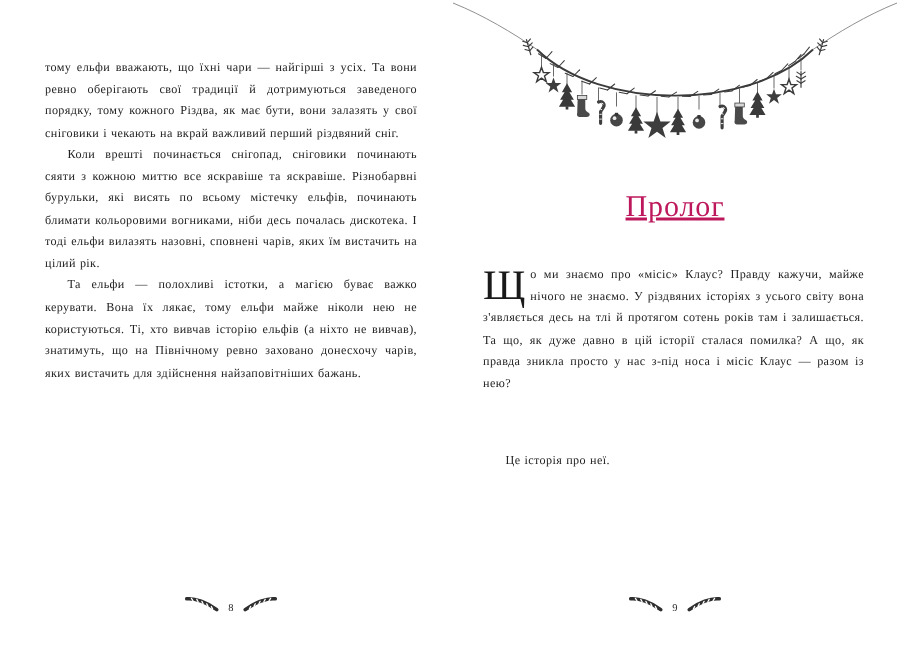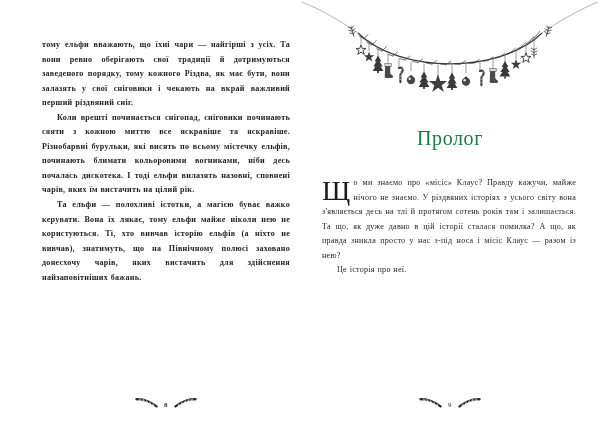--- a/index.html
+++ b/index.html
@@ -17,21 +17,21 @@
     overflow: hidden;
     box-sizing: border-box;
   }
   .page {
     position: absolute;
     top: 0;
     height: 434px;
     width: 300px;
     box-sizing: border-box;
   }
-  .page-left  { left: 16px; font-weight: bold; }
+  .page-left  { left: 4px; }
   .page-right { left: 300px; }
 
   .textblock {
     position: absolute;
     left: 26px;
     right: 26px;
     text-align: justify;
     font-size: 8.1px;
     line-height: 14.55px;
     letter-spacing: 0.26px;
@@ -44,34 +44,36 @@
 
   .textblock p {
     margin: 0;
     text-indent: 15px;
   }
   .textblock p.cont {
     text-indent: 0;
   }
   .textblock p.lastline {
     text-align: left;
+    margin-top: 37px;
   }
 
   
   .chapter-title {
     position: absolute;
     top: 126px;
     left: 0;
     width: 300px;
     text-align: center;
     font-size: 20px;
     line-height: 24px;
     letter-spacing: 0.6px;
-    color: #15803d;
+    color: #be185d;
     font-family: "Liberation Serif", "DejaVu Serif", serif;
+    text-decoration: underline;
   }
 
   
   .dropcap {
     float: left;
     font-size: 28px;
     line-height: 26px;
     padding: 1px 3px 0 0;
     margin-top: 1px;
     font-family: "Liberation Serif", "DejaVu Serif", serif;
@@ -112,21 +114,21 @@
 </head>
 <body>
 
 <div id="spread">
 
   <div class="page page-left">
 
     <div class="textblock">
       <p class="cont">тому ельфи вважають, що їхні чари — найгірші з усіх. Та вони ревно оберігають свої традиції й дотримуються заведеного порядку, тому кожного Різдва, як має бути, вони залазять у свої сніговики і чекають на вкрай важливий перший різдвяний сніг.</p>
       <p>Коли врешті починається снігопад, сніговики починають сяяти з кожною миттю все яскравіше та яскравіше. Різнобарвні бурульки, які висять по всьому містечку ельфів, починають блимати кольоровими вогниками, ніби десь почалась дискотека. І тоді ельфи вилазять назовні, сповнені чарів, яких їм вистачить на цілий рік.</p>
-      <p>Та ельфи — полохливі істотки, а магією буває важко керувати. Вона їх лякає, тому ельфи майже ніколи нею не користуються. Ті, хто вивчав історію ельфів (а ніхто не вивчав), знатимуть, що на Північному полюсі заховано донесхочу чарів, яких вистачить для здійснення найзаповітніших бажань.</p>
+      <p>Та ельфи — полохливі істотки, а магією буває важко керувати. Вона їх лякає, тому ельфи майже ніколи нею не користуються. Ті, хто вивчав історію ельфів (а ніхто не вивчав), знатимуть, що на Північному ревно заховано донесхочу чарів, яких вистачить для здійснення найзаповітніших бажань.</p>
     </div>
 
     <div class="folio">
       <svg class="cane" width="26" height="12" viewBox="0 0 26 12" aria-hidden="true">
         <g fill="none" stroke="#2f2f2f" stroke-width="2.4" stroke-linecap="round">
           <path d="M2.5 2.2 C8 1.6 16 4.6 22.5 9.4"></path>
         </g>
         <g stroke="#ffffff" stroke-width="0.85" stroke-linecap="round">
           <path d="M5.6 1.9 L6.6 3.4"></path>
           <path d="M9.2 2.6 L10.1 4.2"></path>

